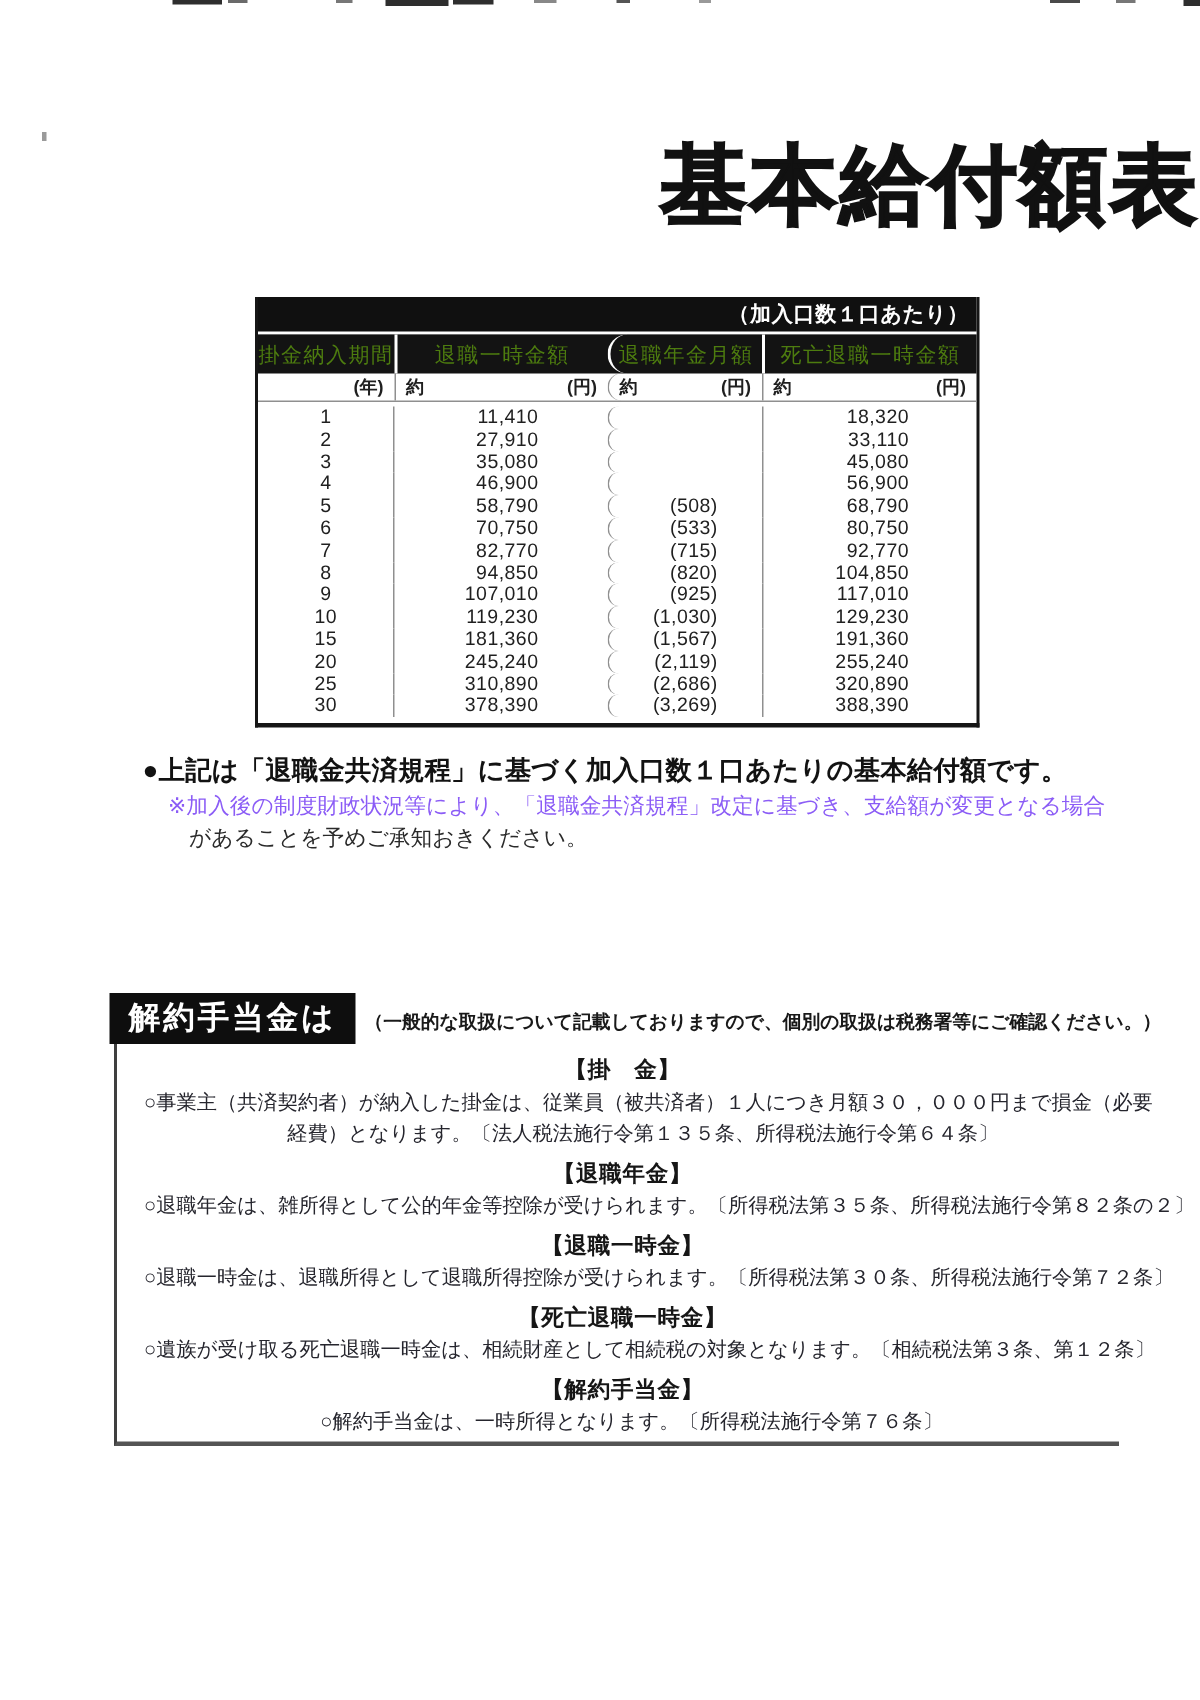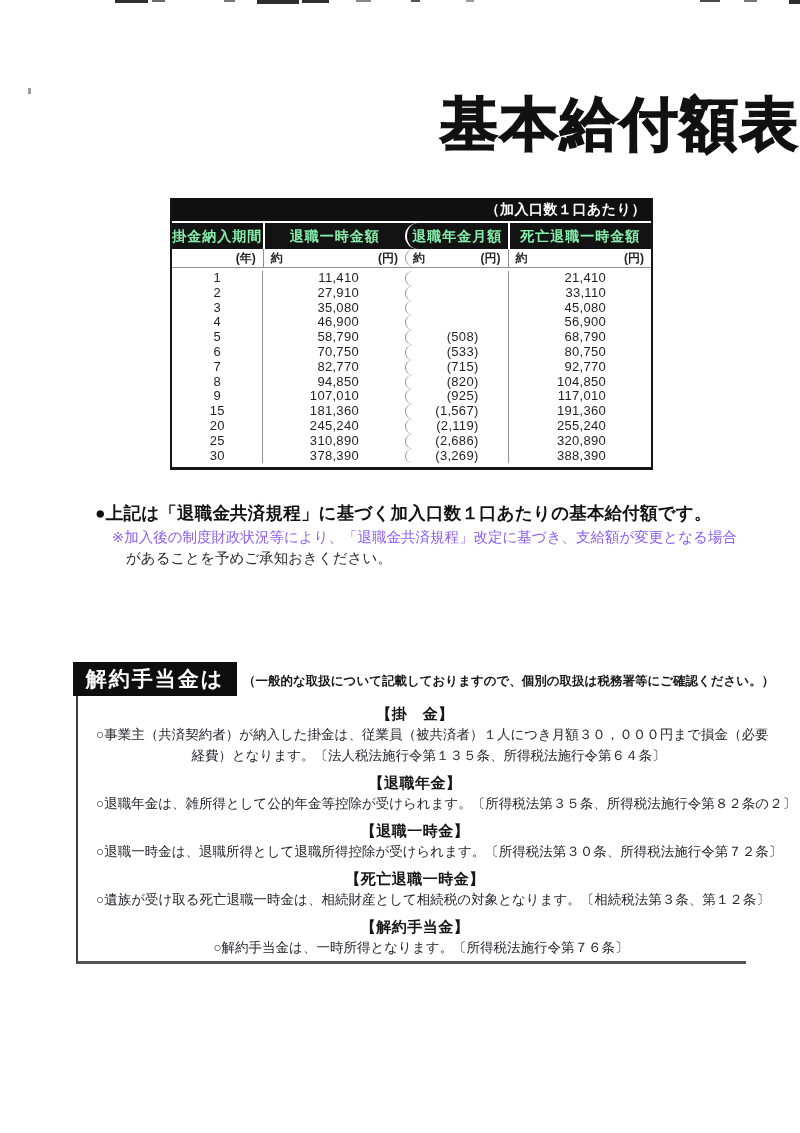--- a/index.html
+++ b/index.html
@@ -23,21 +23,21 @@
     border:2px solid #161616;border-top:none;border-bottom-width:3px;
     box-sizing:border-box;background:#fff;
   }
   .tbl-caption{
     height:23px;line-height:23px;background:#101010;color:#fff;
     text-align:right;padding-right:5px;font-size:14px;font-weight:700;
     border-bottom:2px solid #fff;letter-spacing:.5px;
   }
   .tbl-head{display:flex;background:#131313;}
   .tbl-head>div{
-    line-height:26px;height:26px;color:#86efac;font-size:14px;font-weight:700;
+    line-height:26px;height:26px;color:#4d7c0f;font-size:14px;font-weight:400;
     text-align:center;box-sizing:border-box;letter-spacing:1px;
   }
   .tbl-head>div+div{border-left:2px solid #fff;}
   .c1{width:91px;}.c2{width:143px;}.c3{width:103px;border-radius:13px;}.c4{width:144px;}
   .tbl-units{display:flex;height:18px;border-bottom:1px solid #8f8f8f;}
   .tbl-units>div{
     display:flex;align-items:center;font-size:12px;font-weight:700;
     box-sizing:border-box;padding:0 7px;
   }
   .tbl-units>div+div{border-left:1px solid #8f8f8f;}
@@ -132,21 +132,21 @@
         <div class="c4 u-money">
           <span>約</span>
           <span>(円)</span>
         </div>
       </div>
     <div class="tbl-body" id="tbl-body">
         <div class="trow">
           <div class="c1">1</div>
           <div class="c2">11,410</div>
           <div class="c3"></div>
-          <div class="c4">21,410</div>
+          <div class="c4">18,320</div>
         </div>
         <div class="trow">
           <div class="c1">2</div>
           <div class="c2">27,910</div>
           <div class="c3"></div>
           <div class="c4">33,110</div>
         </div>
         <div class="trow">
           <div class="c1">3</div>
           <div class="c2">35,080</div>
@@ -181,20 +181,26 @@
           <div class="c1">8</div>
           <div class="c2">94,850</div>
           <div class="c3">(820)</div>
           <div class="c4">104,850</div>
         </div>
         <div class="trow">
           <div class="c1">9</div>
           <div class="c2">107,010</div>
           <div class="c3">(925)</div>
           <div class="c4">117,010</div>
+        </div>
+        <div class="trow">
+          <div class="c1">10</div>
+          <div class="c2">119,230</div>
+          <div class="c3">(1,030)</div>
+          <div class="c4">129,230</div>
         </div>
         <div class="trow">
           <div class="c1">15</div>
           <div class="c2">181,360</div>
           <div class="c3">(1,567)</div>
           <div class="c4">191,360</div>
         </div>
         <div class="trow">
           <div class="c1">20</div>
           <div class="c2">245,240</div>

